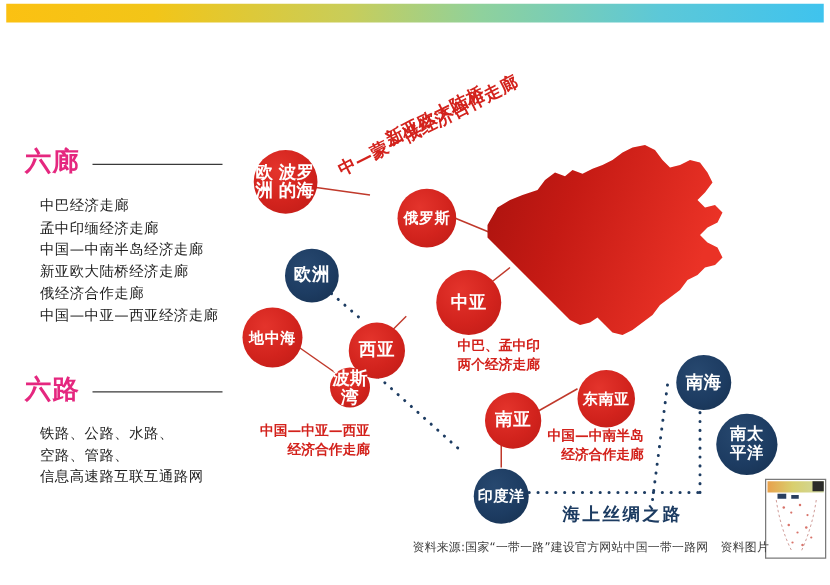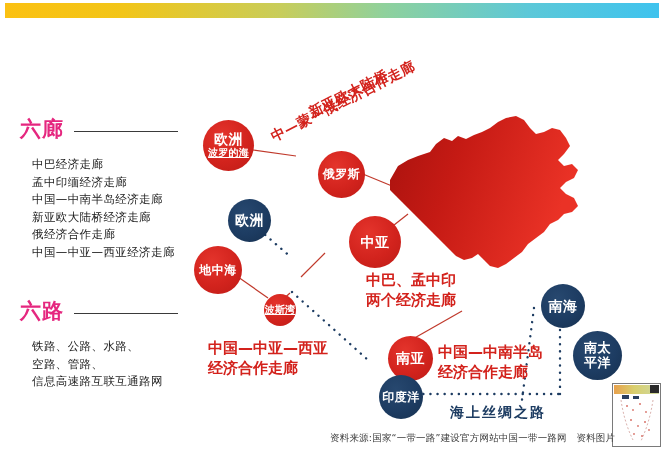--- a/index.html
+++ b/index.html
@@ -89,55 +89,55 @@
     position: absolute;
     left: 0; top: 0;
     width: 664px; height: 468px;
   }
 
   
   .node {
     position: absolute;
     border-radius: 50%;
     display: flex;
-    flex-direction: column;
+    flex-direction: row;
     align-items: center;
     justify-content: center;
     color: #ffffff;
     font-weight: bold;
     text-align: center;
     line-height: 1.05;
     box-sizing: border-box;
   }
   .node.red {
     background: radial-gradient(circle at 38% 32%, #e4342c 0%, #d2231d 55%, #bd1b16 100%);
   }
   .node.blue {
     background: radial-gradient(circle at 38% 32%, #27486f 0%, #1d3c62 55%, #16304f 100%);
   }
   .node .main { font-size: 14px; letter-spacing: 0.5px; }
-  .node .sub  { font-size: 10px; margin-top: 1px; letter-spacing: 0.2px; text-decoration: underline; }
+  .node .sub  { font-size: 14px; margin-top: 1px; letter-spacing: 0.2px; }
   .node .main.two { font-size: 13px; line-height: 1.12; }
   .node .main.sm  { font-size: 12px; }
 
   
   .lbl {
     position: absolute;
     color: #D3221C;
     font-weight: bold;
     white-space: nowrap;
     line-height: 1.35;
   }
   .lbl.rot-a {
     transform: rotate(-27deg);
     transform-origin: left center;
     font-size: 14px;
     letter-spacing: 0.5px;
   }
-  .lbl.flat { font-size: 15px; text-align: left; }
+  .lbl.flat { font-size: 11px; text-align: right; }
   .lbl.navy { color: #1d3c62; font-size: 14px; letter-spacing: 2px; }
 
   
   #inset {
     position: absolute;
     left: 612px;
     top: 383px;
     width: 47px;
     height: 62px;
     border: 1px solid #7a7a7a;
@@ -253,31 +253,37 @@
   </div>
 
   <div class="node blue" style="left:228px; top:199px; width:43px; height:43px;">
     <span class="main">欧洲</span>
   </div>
 
   <div class="node red" style="left:194px; top:246px; width:48px; height:48px;">
     <span class="main sm">地中海</span>
   </div>
 
+  <div class="node red" style="left:279px; top:258px; width:45px; height:45px;">
+    <span class="main">西亚</span>
+  </div>
 
   <div class="node red" style="left:264px; top:294px; width:32px; height:32px;">
     <span class="sub">波斯湾</span>
   </div>
 
   <div class="node red" style="left:349px; top:216px; width:52px; height:52px;">
     <span class="main">中亚</span>
   </div>
 
-
-  <div class="node red" style="left:388px; top:336px; width:45px; height:45px;justify-content:center;">
+  <div class="node red" style="left:462px; top:296px; width:46px; height:46px;">
+    <span class="main sm">东南亚</span>
+  </div>
+
+  <div class="node red" style="left:388px; top:314px; width:45px; height:45px;justify-content:center;">
     <span class="main">南亚</span>
   </div>
 
   <div class="node blue" style="left:379px; top:375px; width:44px; height:44px;">
     <span class="main sm">印度洋</span>
   </div>
 
   <div class="node blue" style="left:541px; top:284px; width:44px; height:44px;">
     <span class="main">南海</span>
   </div>

